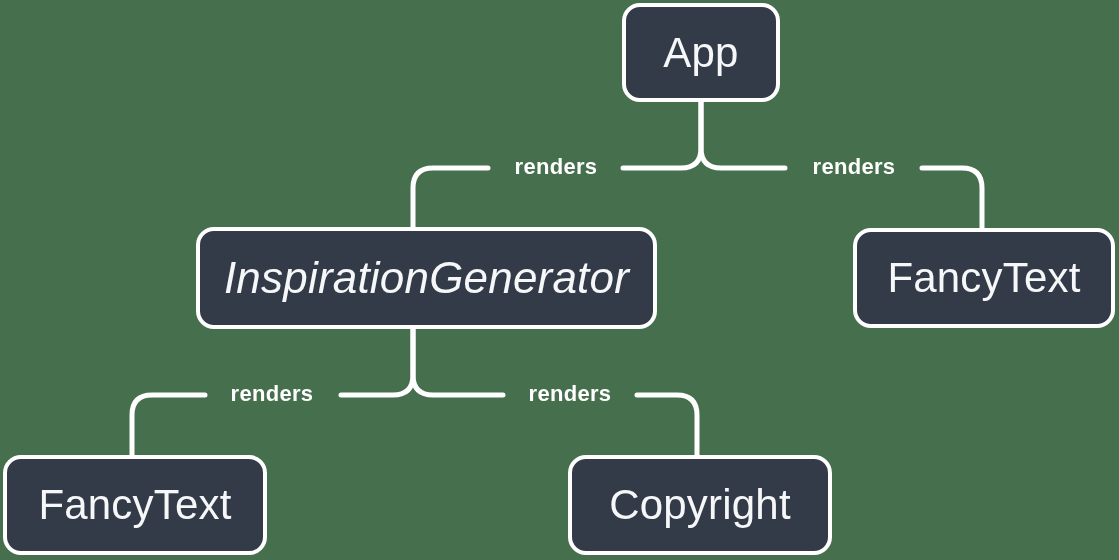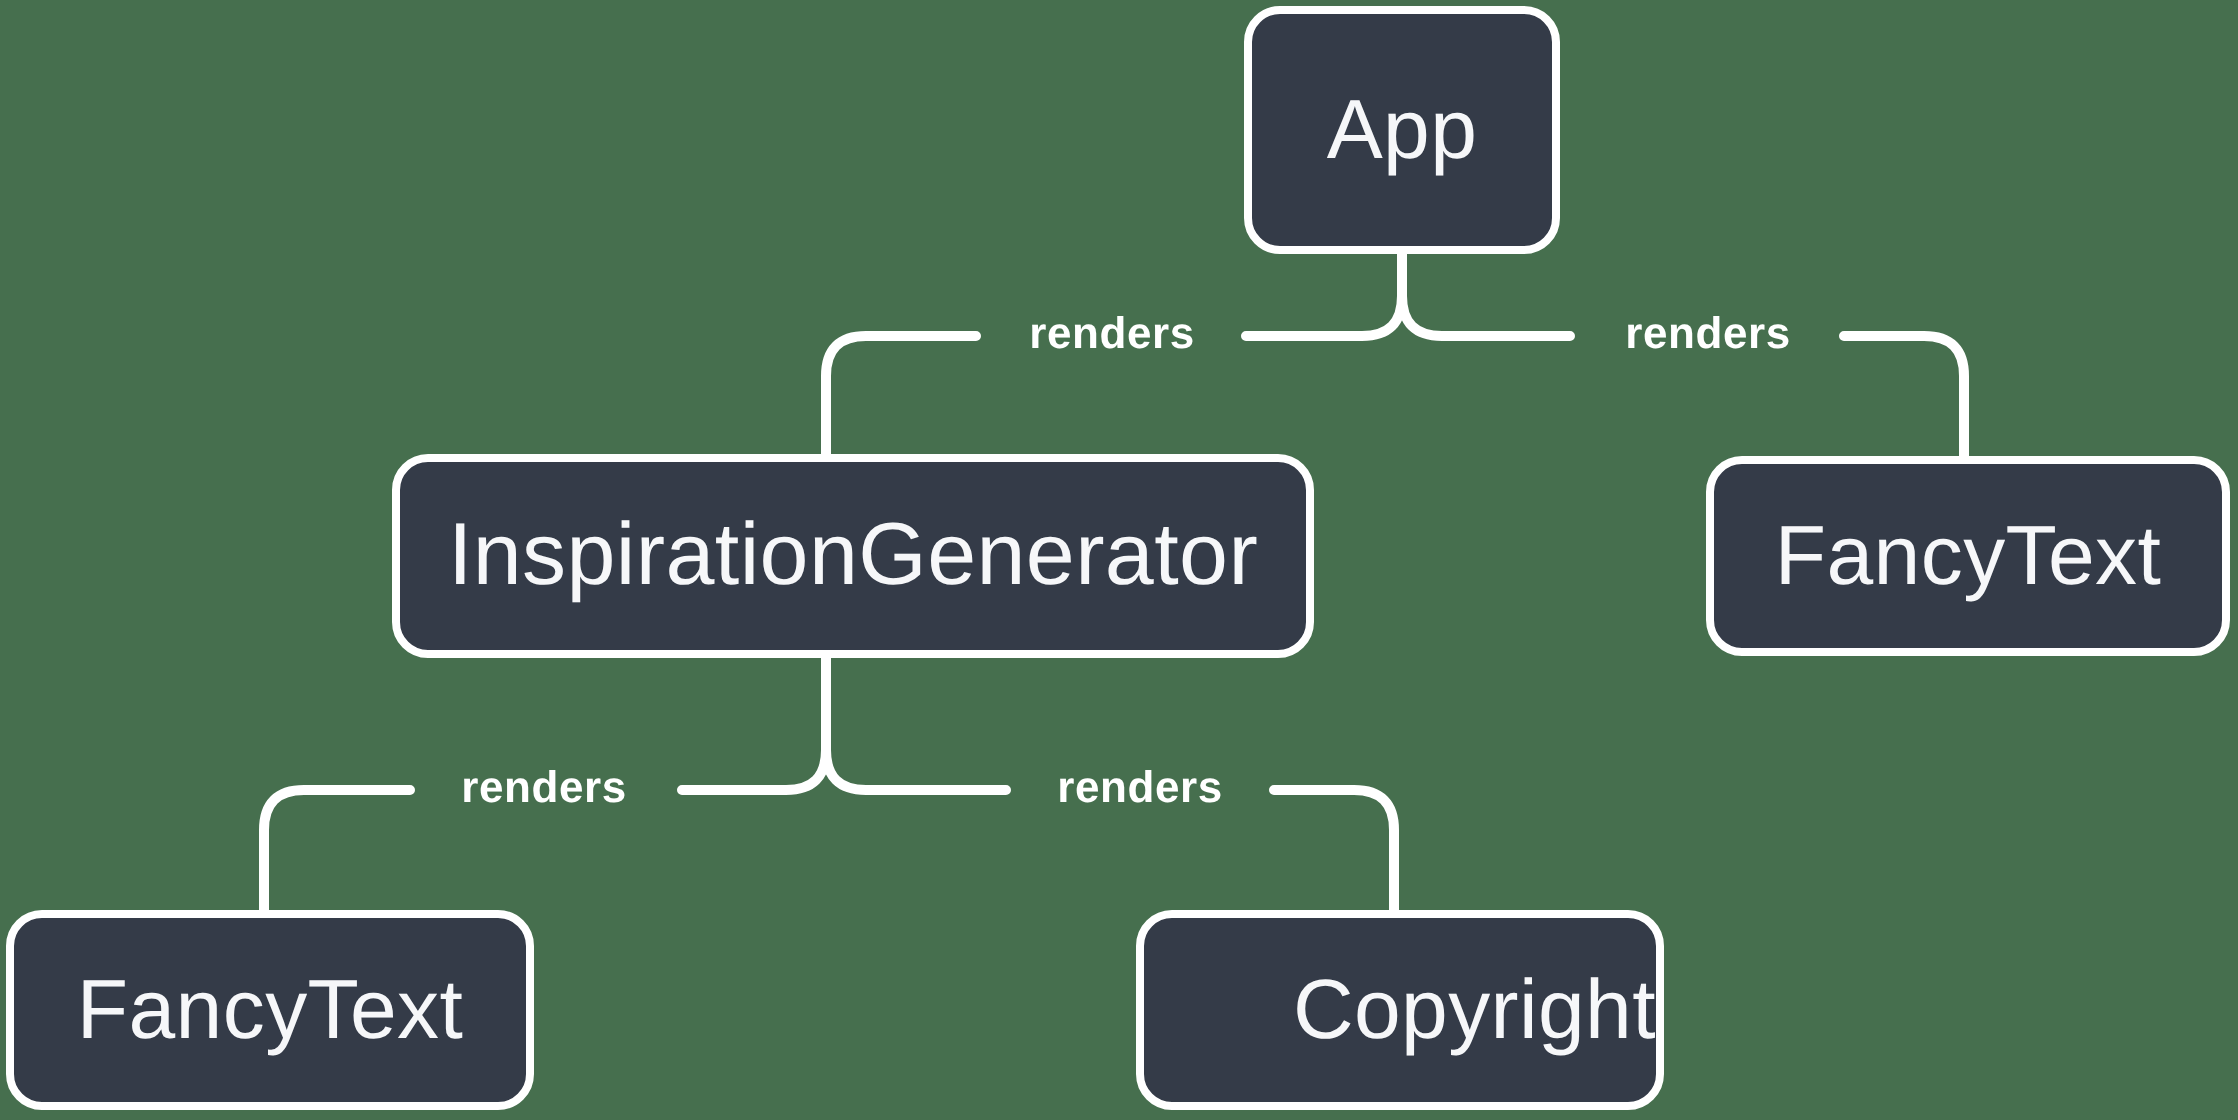--- a/index.html
+++ b/index.html
@@ -33,25 +33,25 @@
     background: var(--node-fill, #343B48);
     border: 4px solid var(--node-border, #FFFFFF);
     border-radius: 18px;
     display: flex;
     align-items: center;
     justify-content: center;
     color: var(--node-text, #F6F7F9);
     letter-spacing: 0.2px;
     white-space: nowrap;
   }
-  .node-app            { left: 622px; top: 3px;   width: 158px; height: 124px;  font-size: 42px; }
-  .node-inspiration    { left: 196px; top: 227px; width: 461px; height: 102px; font-size: 44px; }
+  .node-app            { left: 622px; top: 3px;   width: 158px; height: 99px;  font-size: 42px; }
+  .node-inspiration    { left: 196px; top: 227px; width: 461px; height: 102px; font-size: 44px; font-style: italic; }
   .node-fancy-right    { left: 853px; top: 228px; width: 262px; height: 100px; font-size: 42px; }
   .node-fancy-left     { left: 3px;   top: 455px; width: 264px; height: 100px; font-size: 42px; }
-  .node-copyright      { left: 568px; top: 455px; width: 264px; height: 100px; font-size: 42px; justify-content: flex-end; }
+  .node-copyright      { left: 568px; top: 455px; width: 264px; height: 100px; font-size: 42px; }
   .edge-label {
     position: absolute;
     transform: translate(-50%, -50%);
     color: var(--line, #FFFFFF);
     font-size: 22px;
     font-weight: 600;
     letter-spacing: 0.3px;
     white-space: nowrap;
   }
   .edge-label-1 { left: 556px; top: 167px; }

